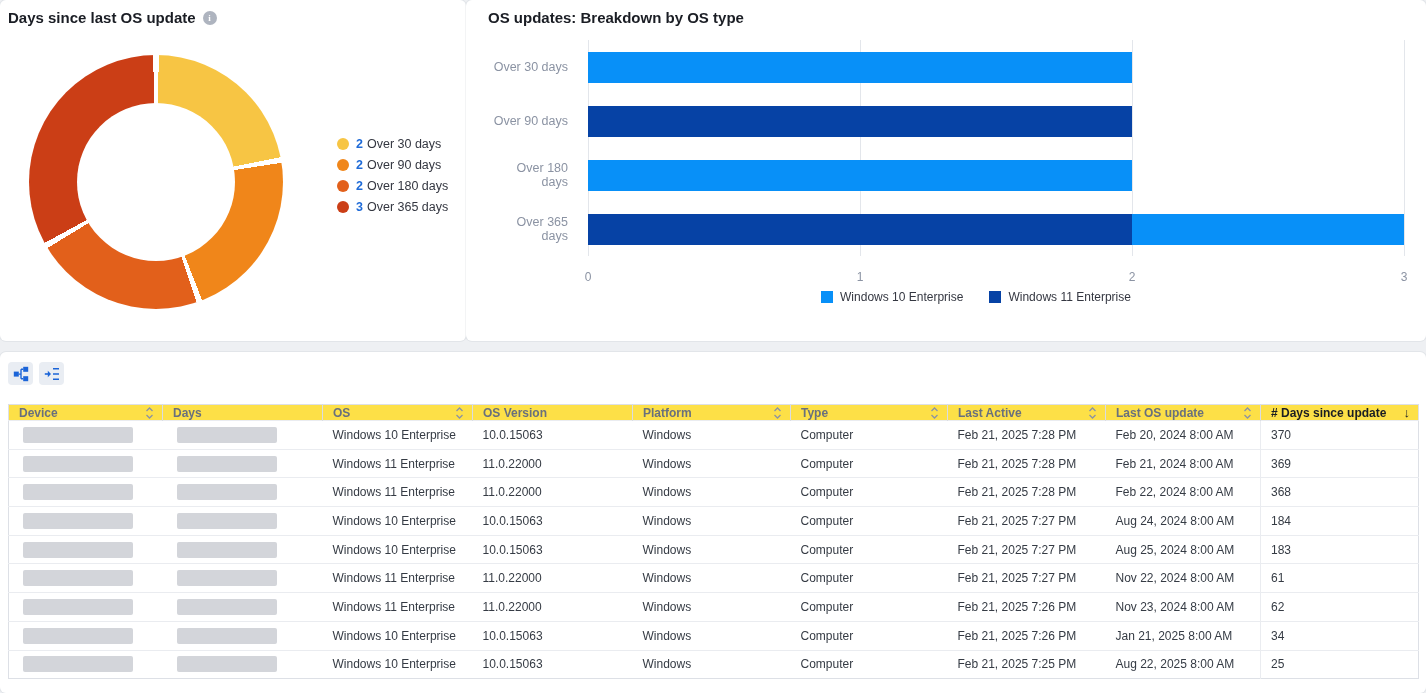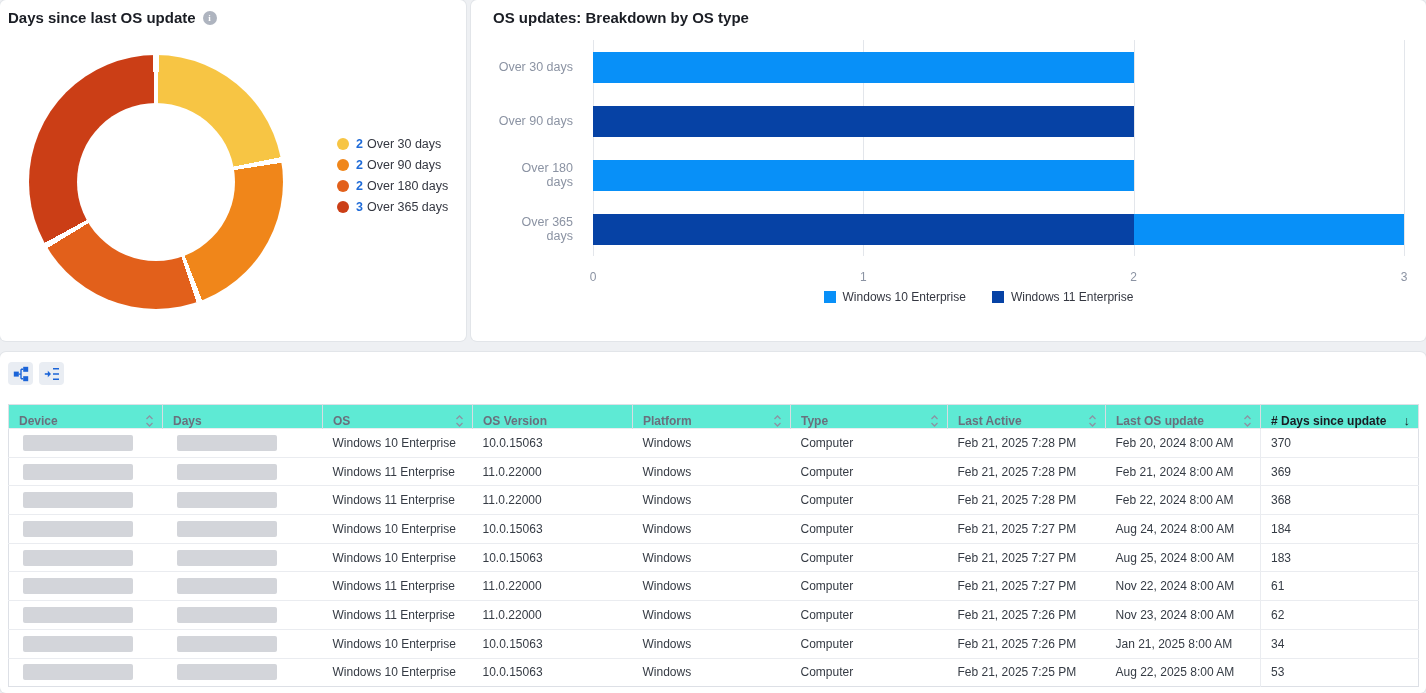--- a/index.html
+++ b/index.html
@@ -1,20 +1,20 @@
 <!DOCTYPE html>
 <html><head>
 <meta charset="utf-8">
 <style>
   * { margin:0; padding:0; box-sizing:border-box; }
   html,body { width:1426px; height:693px; overflow:hidden;
     font-family:"Liberation Sans", sans-serif; background:#eef0f3; }
   .page { width:1426px; height:693px; }
 
-  .top-row { display:flex; gap:5px; height:341px; margin-bottom:11px; }
+  .top-row { display:flex; height:341px; margin-bottom:11px; }
   .panel { background:#fff; border-radius:6px; box-shadow:0 0 0 1px rgba(20,30,50,0.05); position:relative; }
   .donut-panel { width:466px; }
   .bar-panel { flex:1; padding:8px 22px 0 22px; }
 
   .panel-title { font-size:15px; font-weight:700; color:#1a1d24; line-height:20px; }
   .title-row { display:flex; align-items:center; gap:7px; padding:8px 8px 0 8px; }
   .info-icon { width:14px; height:14px; border-radius:50%; background:#aeb4bf; color:#fff;
     font-size:9px; font-weight:700; display:flex; align-items:center; justify-content:center;
     font-family:"Liberation Serif", serif; cursor:default; }
 
@@ -43,22 +43,22 @@
 
   
   .table-panel { background:#fff; border-radius:6px; box-shadow:0 0 0 1px rgba(20,30,50,0.05);
     height:341px; padding:8px 8px 0 8px; }
   .table-title-row { display:flex; justify-content:space-between; align-items:flex-start; }
   .toolbar { display:flex; gap:6px; margin-top:2px; }
   .tool-btn { width:25px; height:23px; border:none; border-radius:4px; background:#e9edf3;
     display:flex; align-items:center; justify-content:center; cursor:pointer; }
   table { border-collapse:collapse; table-layout:fixed; width:1410px; margin-top:19px;
     border:1px solid #dde0e6; }
-  thead th { background:#5eead4; height:16px; font-size:12px; font-weight:600; color:#69707d;
-    text-align:left; border-right:1px solid #d9dce2; padding:8px 8px 0 10px; cursor:pointer; }
+  thead th { background:#fde047; height:16px; font-size:12px; font-weight:600; color:#69707d;
+    text-align:left; border-right:1px solid #d9dce2; padding:0 8px 0 10px; cursor:pointer; }
   thead th:last-child { border-right:none;text-align:right; }
   .th-inner { display:flex; align-items:center; justify-content:space-between; gap:4px;
     white-space:nowrap; overflow:hidden; }
   th.sorted { color:#1a1d24; font-weight:700; }
   .sort-arrow { font-size:13px; color:#1a1d24; font-weight:400; }
   tbody td { height:28.7px; font-size:12px; color:#353b44; border-top:1px solid #eaecf0;
     padding:0 8px 0 10px; white-space:nowrap; overflow:hidden; }
   tbody td:last-child { border-left:1px solid #eaecf0; }
   .redact { height:16px; border-radius:2px; background:#d3d5da; }
   .redact.dev { width:110px; margin-left:4px; }
@@ -380,19 +380,19 @@
             </td>
             <td>
               <div class="redact usr"></div>
             </td>
             <td>Windows 10 Enterprise</td>
             <td>10.0.15063</td>
             <td>Windows</td>
             <td>Computer</td>
             <td>Feb 21, 2025 7:25 PM</td>
             <td>Aug 22, 2025 8:00 AM</td>
-            <td>53</td>
+            <td>25</td>
           </tr>
         </tbody>
     </table>
   </section>
 
 </div>
 
 </body></html>

